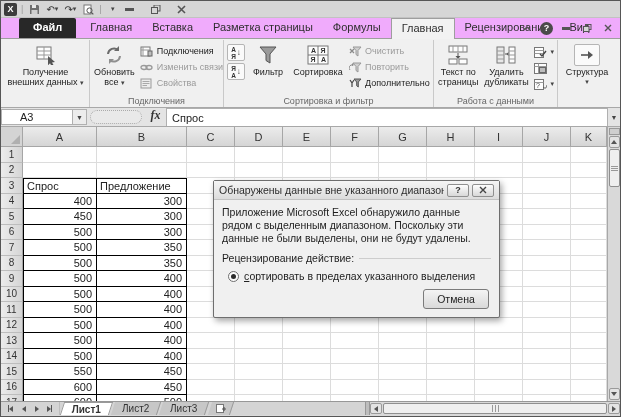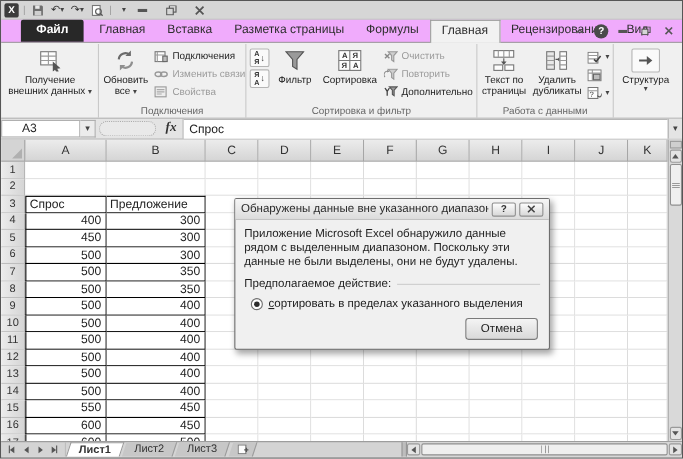--- a/index.html
+++ b/index.html
@@ -828,21 +828,21 @@
       <div class="dlg-title-text">Обнаружены данные вне указанного диапазона</div>
       <div class="dlg-tbtn">?</div>
       <div class="dlg-tbtn">
         <svg width="8" height="8" viewBox="0 0 8 8">
             <path d="M1 1l6 6M7 1L1 7" stroke="#444" stroke-width="1.4"></path>
           </svg>
       </div>
     </div>
     <div class="dlg-body">Приложение Microsoft Excel обнаружило данные рядом с выделенным диапазоном. Поскольку эти данные не были выделены, они не будут удалены.</div>
     <div class="dlg-prompt">
-        <span>Предполагаемое действие:</span>
+        <span>Рецензирование действие:</span>
       </div>
     <div class="dlg-opts" id="dlgOpts">
         <div class="opt">
           <span class="radio sel"></span>
           <span><u>с</u>ортировать в пределах указанного выделения</span>
         </div>
       </div>
     <div class="dlg-btns" id="dlgBtns">
         <div class="dlg-btn">Отмена</div>
       </div>

